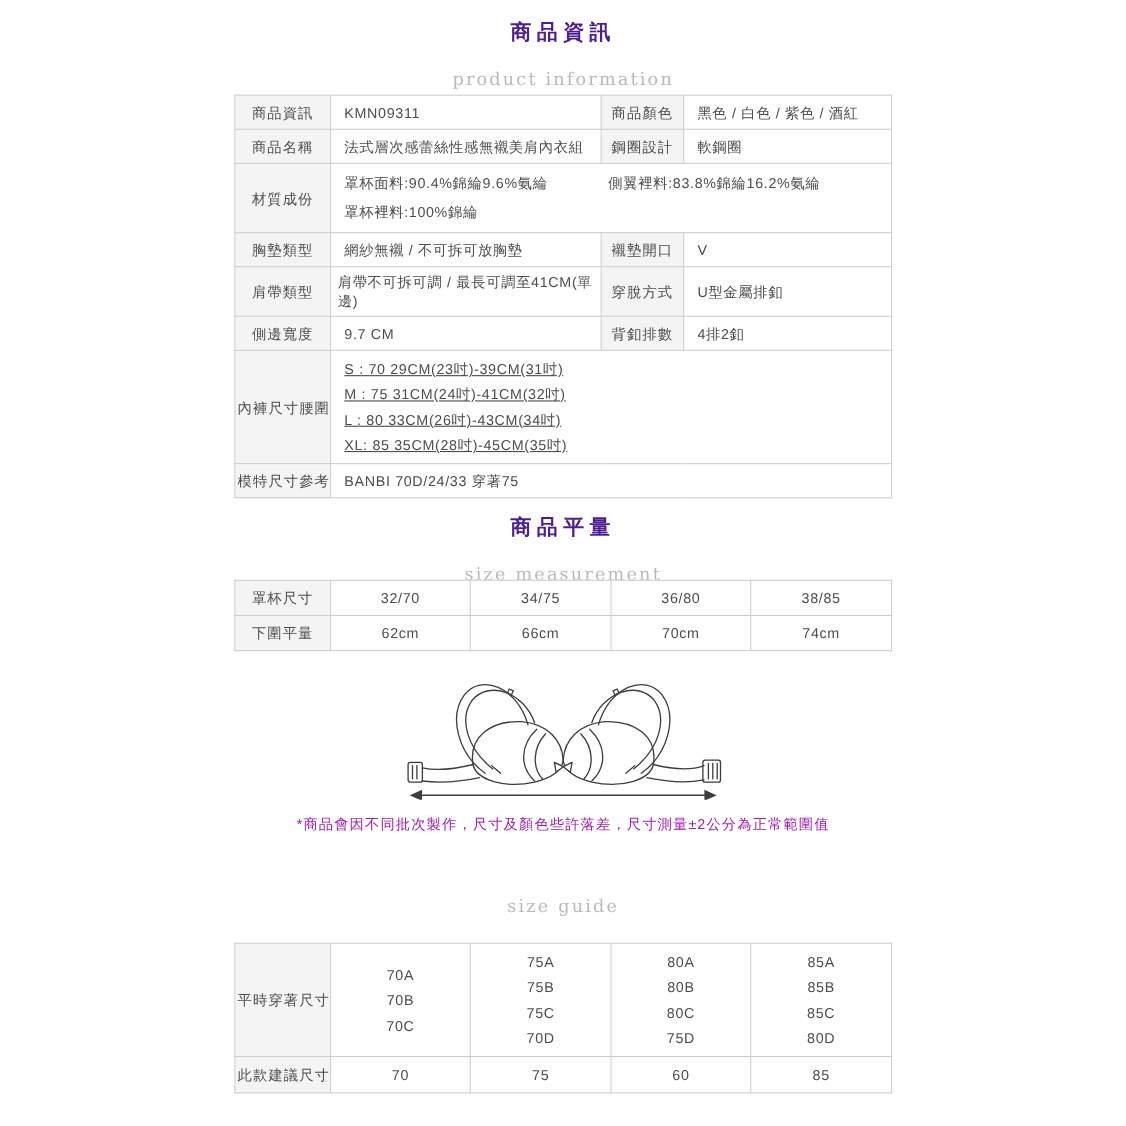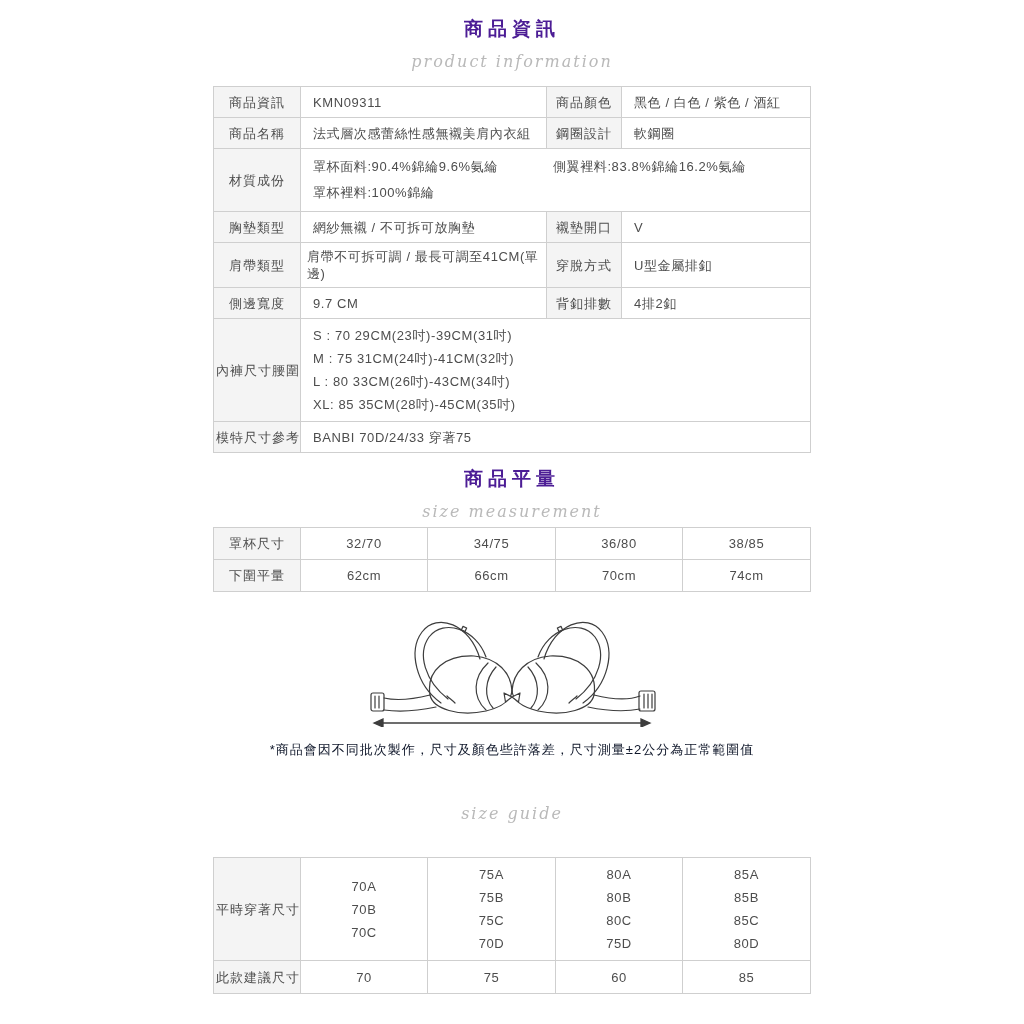--- a/index.html
+++ b/index.html
@@ -9,22 +9,22 @@
     font-family:"Liberation Sans","DejaVu Sans",sans-serif;
     color:#4d4d4d;
   }
   .sec-head { position:absolute; left:0; width:1024px; text-align:center; }
   .sec-title {
     font-size:19px; font-weight:bold; letter-spacing:5px;
     color:#4c1d95;
   }
   .sec-sub {
     font-family:"DejaVu Serif","Liberation Serif",serif;
-    font-style:italic; font-size:16px; letter-spacing:2px;
-    color:#b9b9b9; margin-top:10px;
+    font-size:16px; letter-spacing:2px;
+    color:#b9b9b9; margin-top:20px;
   }
   table {
     border-collapse:collapse; table-layout:fixed;
     font-size:13px; color:#4d4d4d; position:absolute; left:213px;
     width:597px; background:#fff;
   }
   td {
     border:1px solid #cfcfcf; vertical-align:middle;
     padding:5px 12px; letter-spacing:0.6px; line-height:17px;
   }
@@ -32,35 +32,35 @@
     background:#f4f4f4; text-align:center; padding:5px 2px;
     letter-spacing:1px; white-space:nowrap;
   }
   
   .t1 { top:86px; }
   .t1 td { height:31px; }
   .t1 tr.r-mat td { height:59px; }
   .t1 tr.r-panty td { height:92px; }
   .t1 .mat-line { line-height:26px; }
   .t1 .mat-first { display:inline-block; width:240px; }
-  .t1 .panty-line { line-height:23px; white-space:pre; }
+  .t1 .panty-line { line-height:23px; white-space:pre;text-decoration:underline; }
   
   .t2 { top:527px; }
   .t2 td { height:32px; text-align:center; }
   
   .t3 { top:857px; }
   .t3 td { text-align:center; }
   .t3 tr.r-usual td { height:100px; }
   .t3 tr.r-reco td { height:33px; }
   .t3 .sg-line { line-height:23px; }
   
   .bra-wrap { position:absolute; left:367px; top:612px; width:290px; height:115px; }
   .note {
     position:absolute; top:741px; left:0; width:1024px;
-    text-align:center; font-size:13px; letter-spacing:1px; color:#0f172a;
+    text-align:center; font-size:13px; letter-spacing:1px; color:#a21caf;
   }
 </style>
 </head>
 <body>
 
 <div class="sec-head" style="top:16px">
   <div class="sec-title">商品資訊</div>
   <div class="sec-sub">product information</div>
 </div>
 

